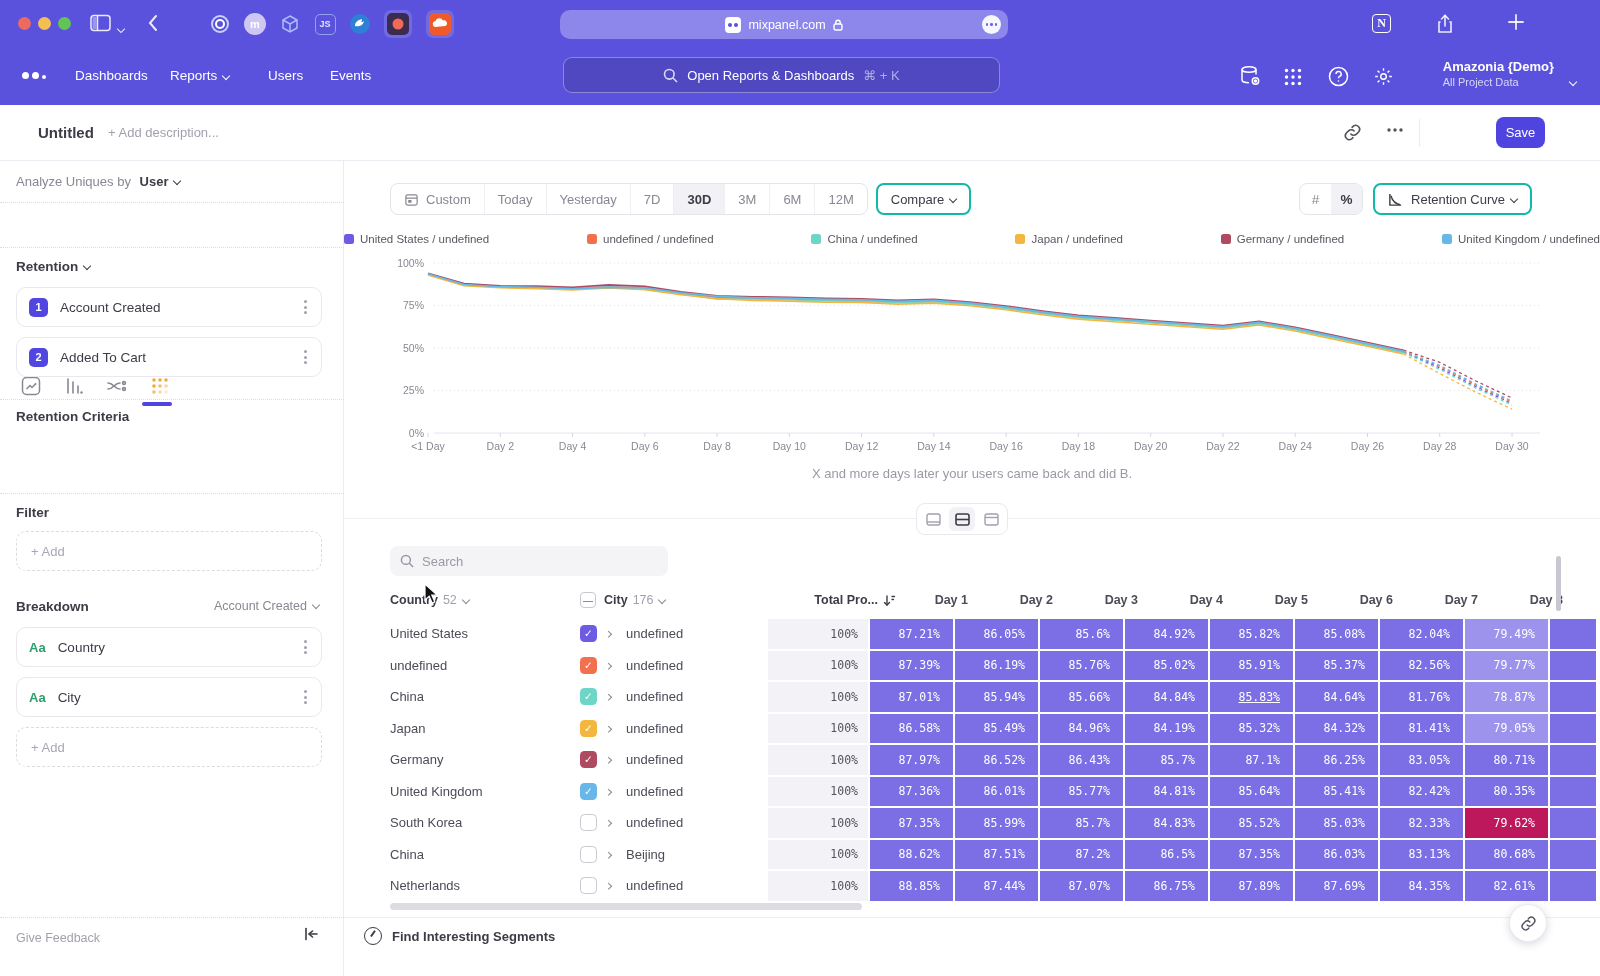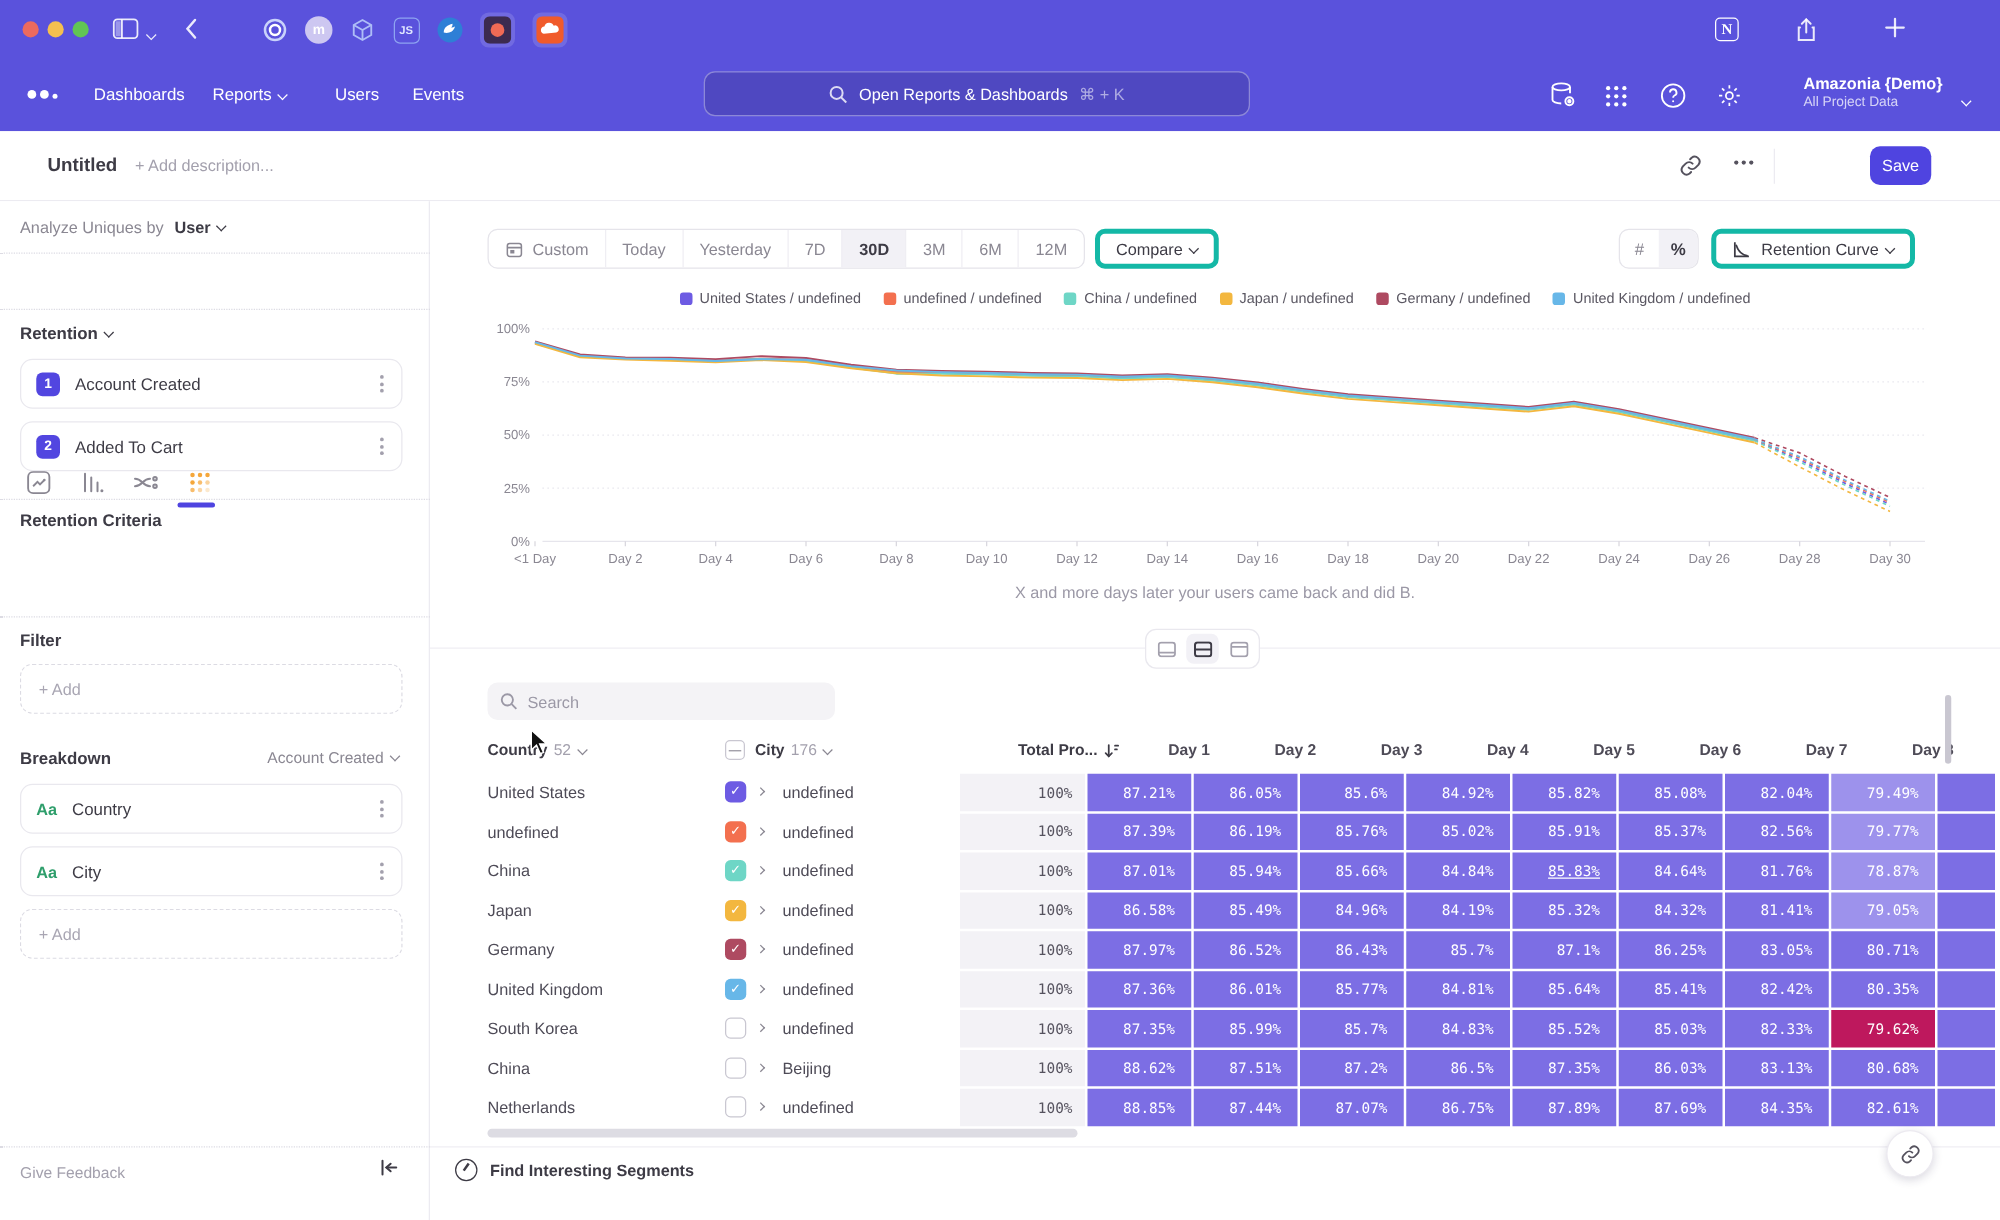--- a/index.html
+++ b/index.html
@@ -53,26 +53,26 @@
   .give-fb{position:absolute;left:16px;top:770px;font-size:12.5px;color:#a3a0ad}
   .collapse{position:absolute;right:24px;top:766px;font-size:15px;color:#3d3b45}
   
   .main{position:absolute;top:161px;left:344px;width:1256px;height:815px;background:#fff}
   .ctr-row{position:absolute;left:46px;top:22px;display:flex;gap:8px}
   .seg{display:flex;border:1px solid #e5e4ea;border-radius:8px;height:32px;overflow:hidden;background:#fff}
   .seg .rb{display:flex;align-items:center;padding:0 13px;font-size:13px;color:#8a8792;border-left:1px solid #efeef3}
   .seg .rb:first-child{border-left:none}
   .seg .rb.active{background:#f2f1f6;color:#3d3b45;font-weight:700}
   .cal{width:15px;height:15px;margin-right:7px;color:#8a8792}
-  .btn{display:flex;align-items:center;border:4px solid #14b8a6;border-radius:8px;height:32px;padding:0 13px;font-size:13px;color:#3d3b45;background:#fff}
+  .btn{display:flex;align-items:center;border:2px solid #14b8a6;border-radius:8px;height:32px;padding:0 13px;font-size:13px;color:#3d3b45;background:#fff}
   .right-ctr{position:absolute;right:68px;top:22px;display:flex;gap:10px}
   .numtog{display:flex;border:1px solid #e5e4ea;border-radius:8px;height:32px;overflow:hidden}
   .numtog .nt{width:31px;display:flex;align-items:center;justify-content:center;font-size:13.5px;color:#8a8792}
   .numtog .nt.active{background:#f2f1f6;color:#3d3b45;font-weight:700}
-  .legend{position:absolute;left:0;top:72px;width:1256px;display:flex;justify-content:center;gap:18px}
+  .legend{position:absolute;left:0;top:72px;width:1256px;display:flex;justify-content:space-between;gap:18px}
   .lg-item{display:flex;align-items:center;gap:6px;font-size:11.5px;color:#5a5762}
   .lg-swatch{width:10px;height:10px;border-radius:2.5px;flex:none}
   .axlbl{font-size:10.5px;fill:#8a8792;font-family:"Liberation Sans",sans-serif}
   .caption{position:absolute;left:0;top:305px;width:1256px;text-align:center;font-size:13px;color:#9b98a6}
   .mid-div{position:absolute;left:0;top:357px;width:1256px;border-top:1px solid #efeef3}
   .viewtog{position:absolute;left:572px;top:342px;display:flex;gap:3px;background:#fff;border:1px solid #e9e8ee;border-radius:9px;padding:3px}
   .vt{width:26px;height:24px;border-radius:6px;display:flex;align-items:center;justify-content:center;color:#a3a0ad}
   .vt.active{background:#f2f1f6;color:#3d3b45}
   .searchbox{position:absolute;left:46px;top:385px;width:278px;height:30px;background:#f4f3f6;border-radius:8px;display:flex;align-items:center;gap:8px;padding:0 10px;color:#9b98a6;font-size:13px}
   
@@ -157,20 +157,38 @@
         <rect width="22" height="22" rx="5" fill="#3c2b50"></rect>
         <circle cx="11" cy="11" r="5.5" fill="#f06a55"></circle>
       </svg>
   </span>
   <span class="ext boxed" style="left:426px">
     <svg width="22" height="22" viewBox="0 0 22 22">
         <rect width="22" height="22" rx="5" fill="#f05a2b"></rect>
         <path d="M6 14a3 3 0 0 1 .5-5.9A4 4 0 0 1 14 7.5 2.8 2.8 0 0 1 16 13Z" fill="#fff"></path>
       </svg>
   </span>
+  <div class="addrbar">
+    <span class="fav">
+        <i></i>
+        <i></i>
+      </span>
+    <span>mixpanel.com</span>
+    <svg width="10" height="12" viewBox="0 0 10 12" fill="none" stroke="#fff" stroke-width="1.4">
+        <rect x="1" y="5" width="8" height="6" rx="1.5"></rect>
+        <path d="M2.8 5V3.5a2.2 2.2 0 0 1 4.4 0V5"></path>
+      </svg>
+    <span class="addr-more">
+        <b>
+          <i></i>
+          <i></i>
+          <i></i>
+        </b>
+      </span>
+  </div>
   <span class="chrome-ic" style="left:1372px">
     <span style="border:1.8px solid #fff;border-radius:4px;width:19px;height:19px;display:flex;align-items:center;justify-content:center;font-family:'Liberation Serif',serif;font-weight:700;font-size:12px;color:#fff">N</span>
   </span>
   <span class="chrome-ic" style="left:1436px">
     <svg width="18" height="20" viewBox="0 0 18 20" fill="none" stroke="currentColor" stroke-width="1.6" stroke-linecap="round">
         <path d="M4 8H3v10h12V8h-1"></path>
         <line x1="9" y1="1.5" x2="9" y2="12"></line>
         <polyline points="5.5,5 9,1.5 12.5,5"></polyline>
       </svg>
   </span>

